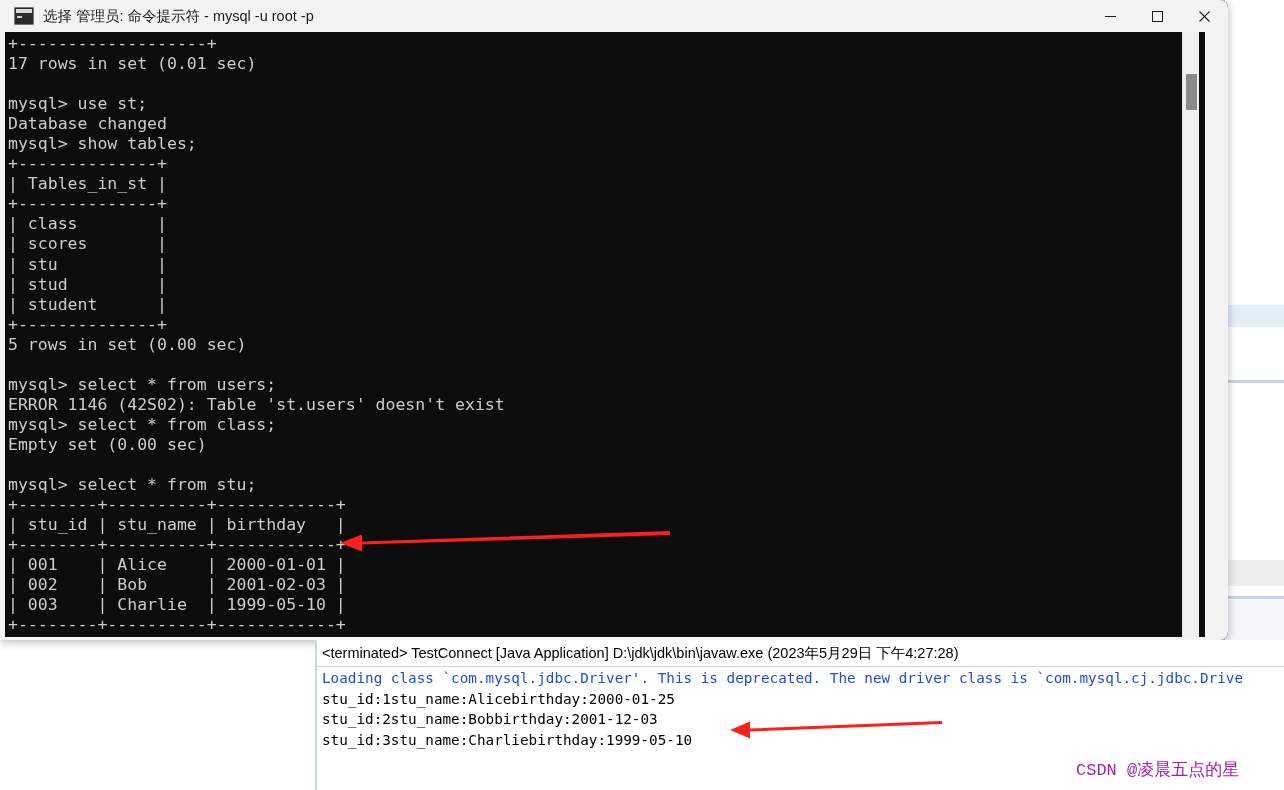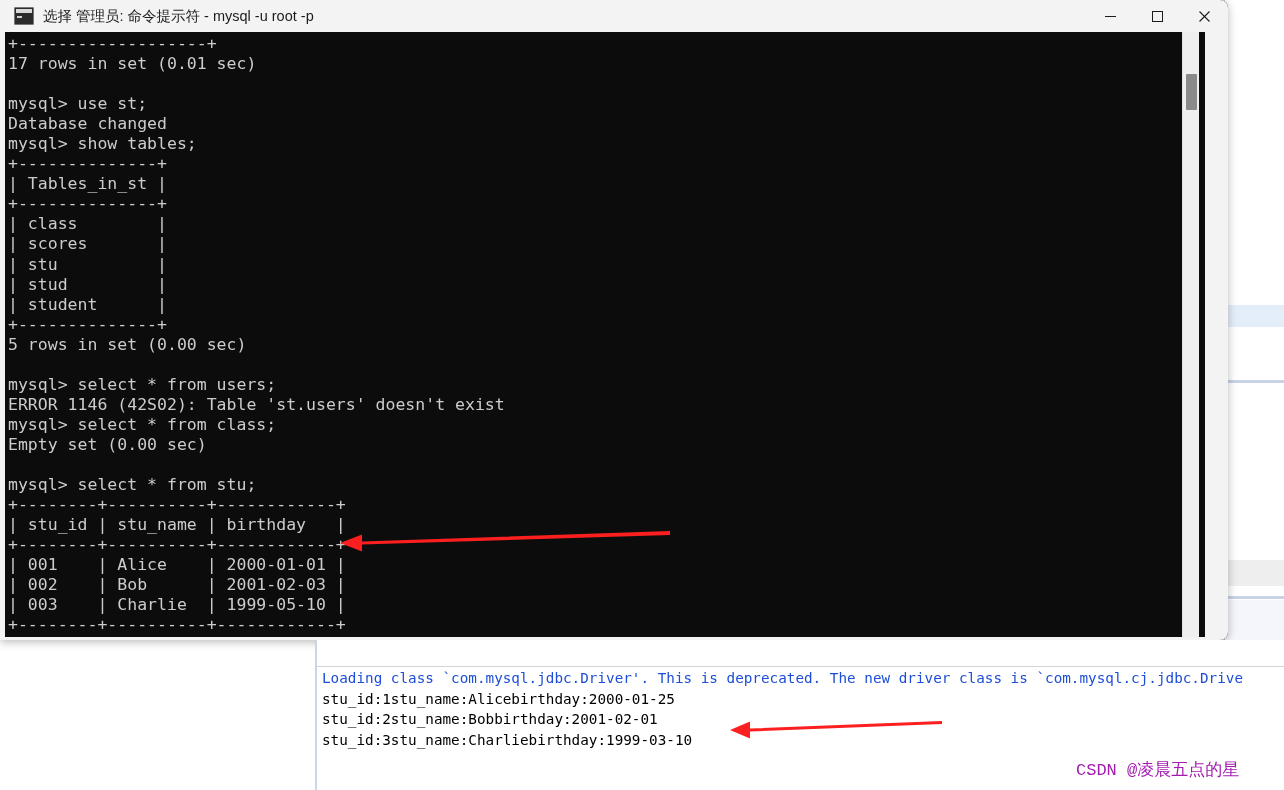--- a/index.html
+++ b/index.html
@@ -313,25 +313,26 @@
 | 003    | Charlie  | 1999-05-10 |
 +--------+----------+------------+</pre>
       <div id="terminal-scrollbar">
         <div id="terminal-scroll-thumb"></div>
       </div>
     </div>
   </div>
 </div>
 
 <div id="eclipse-console">
+  <div id="console-header">&lt;terminated&gt; TestConnect [Java Application] D:\jdk\jdk\bin\javaw.exe (2023年5月29日 下午4:27:28)</div>
   <div id="console-header-rule"></div>
   <pre id="console-output"><span class="err">Loading class `com.mysql.jdbc.Driver'. This is deprecated. The new driver class is `com.mysql.cj.jdbc.Drive</span>
 <span>stu_id:1stu_name:Alicebirthday:2000-01-25</span>
-<span>stu_id:2stu_name:Bobbirthday:2001-02-01</span>
-<span>stu_id:3stu_name:Charliebirthday:1999-03-10</span></pre>
+<span>stu_id:2stu_name:Bobbirthday:2001-12-03</span>
+<span>stu_id:3stu_name:Charliebirthday:1999-05-10</span></pre>
 </div>
 
 <svg id="arrow-table" class="arrow-svg" width="336" height="36" viewBox="0 0 336 36">
   <polygon points="334,6 26,16.5 26,9.5 4,18 26,26.5 26,19.5 334,10" fill="#fb1f1f"></polygon>
 </svg>
 
 <svg id="arrow-console" class="arrow-svg" width="218" height="30" viewBox="0 0 218 30">
   <polygon points="216,6 24,13.5 24,6.5 4,15 24,23.5 24,16.5 216,9" fill="#fb1f1f"></polygon>
 </svg>
 

